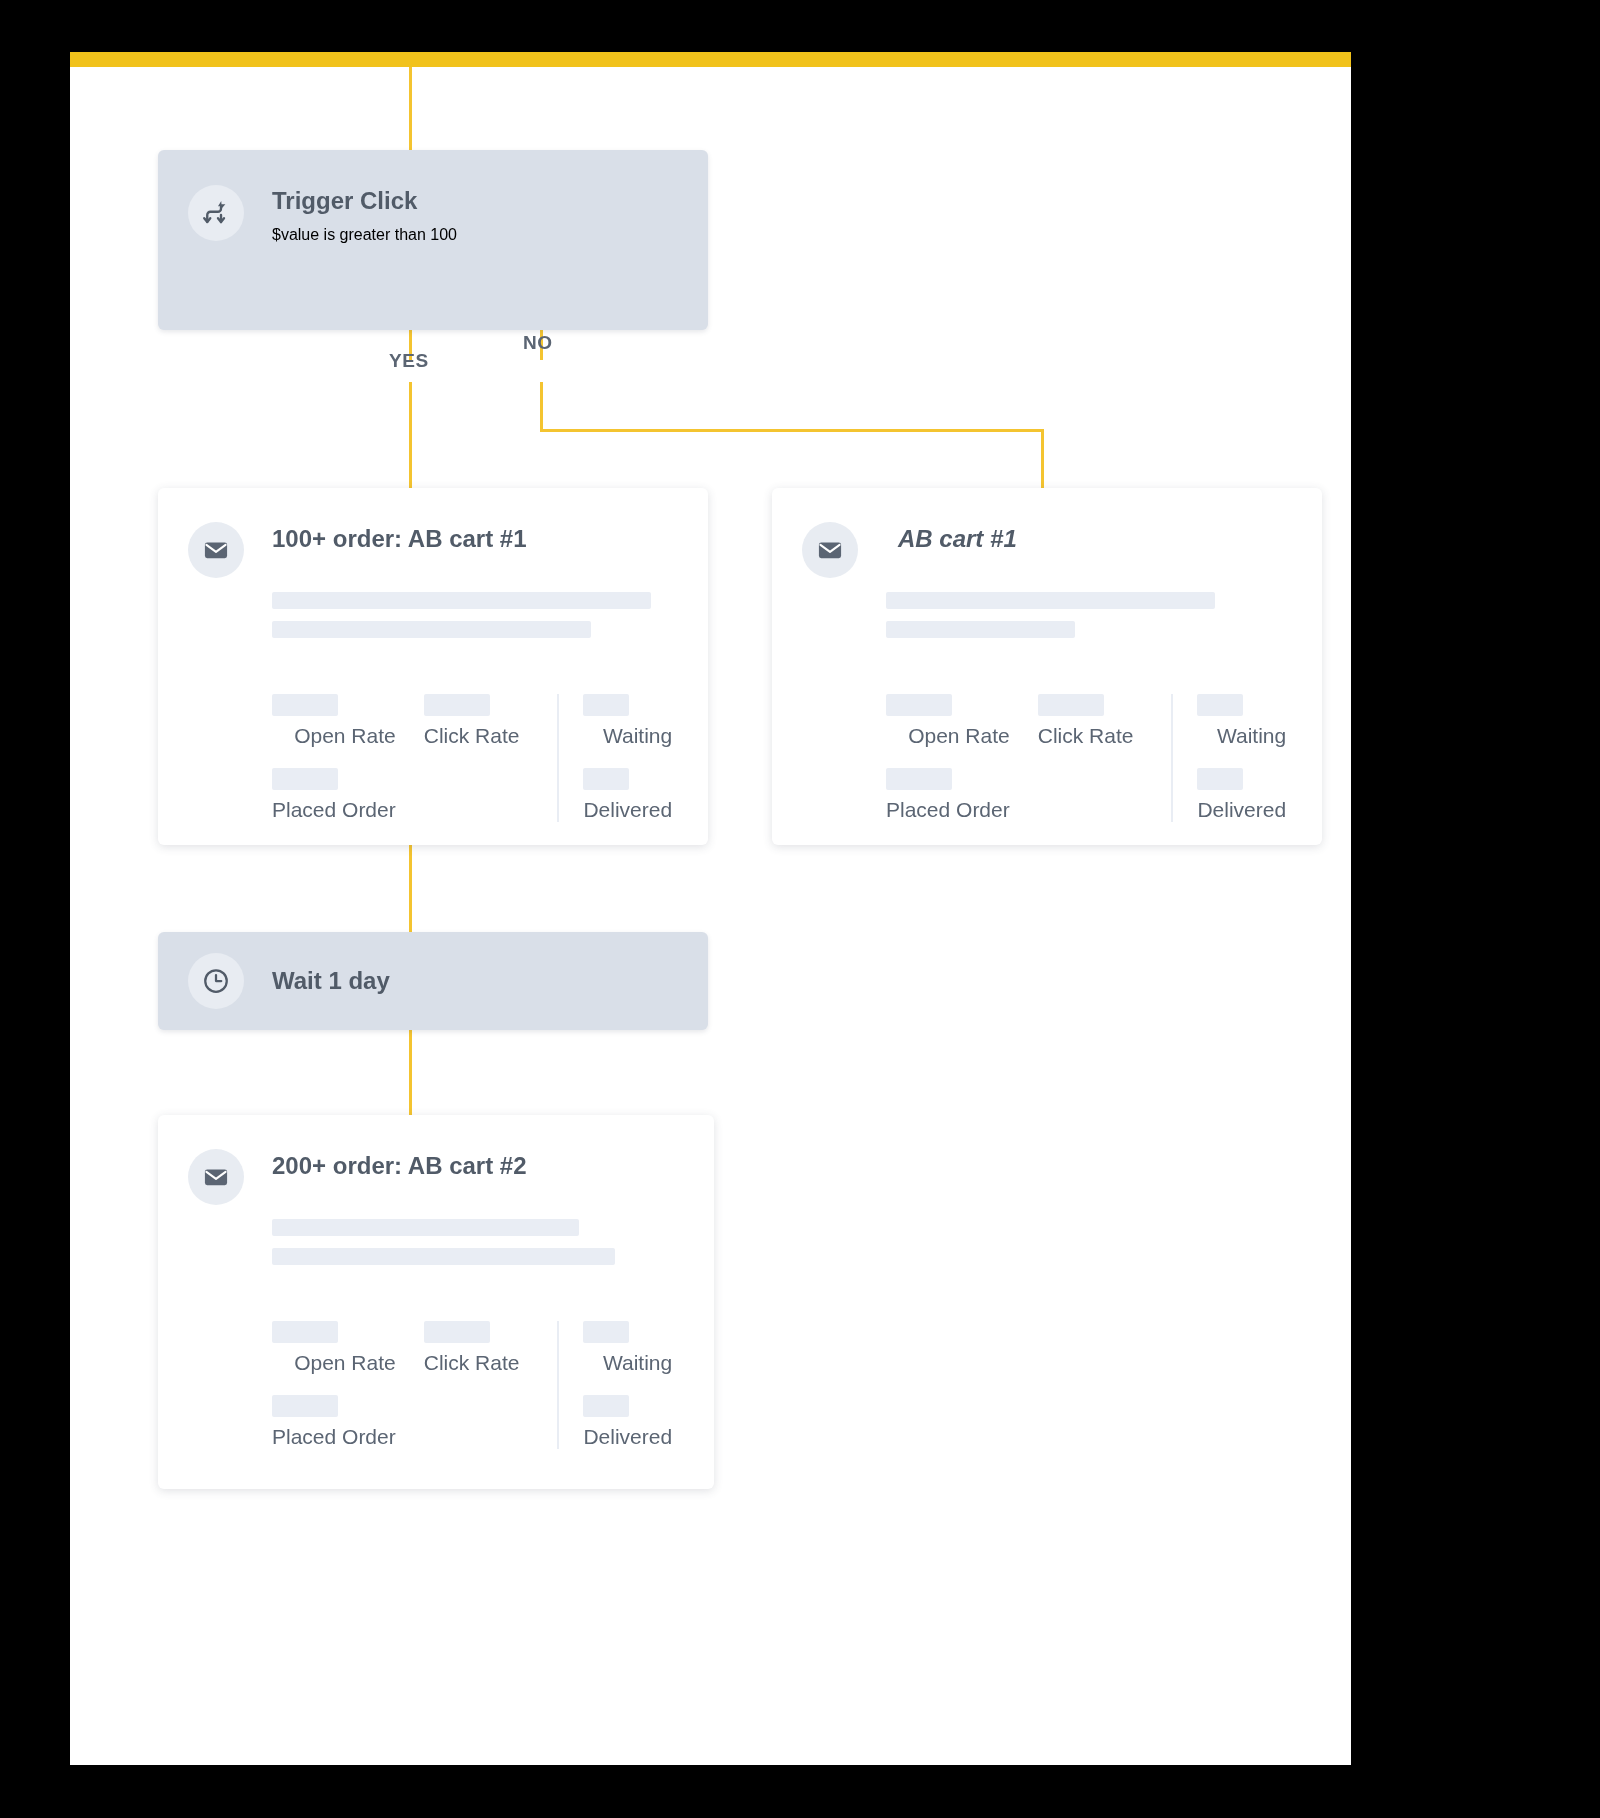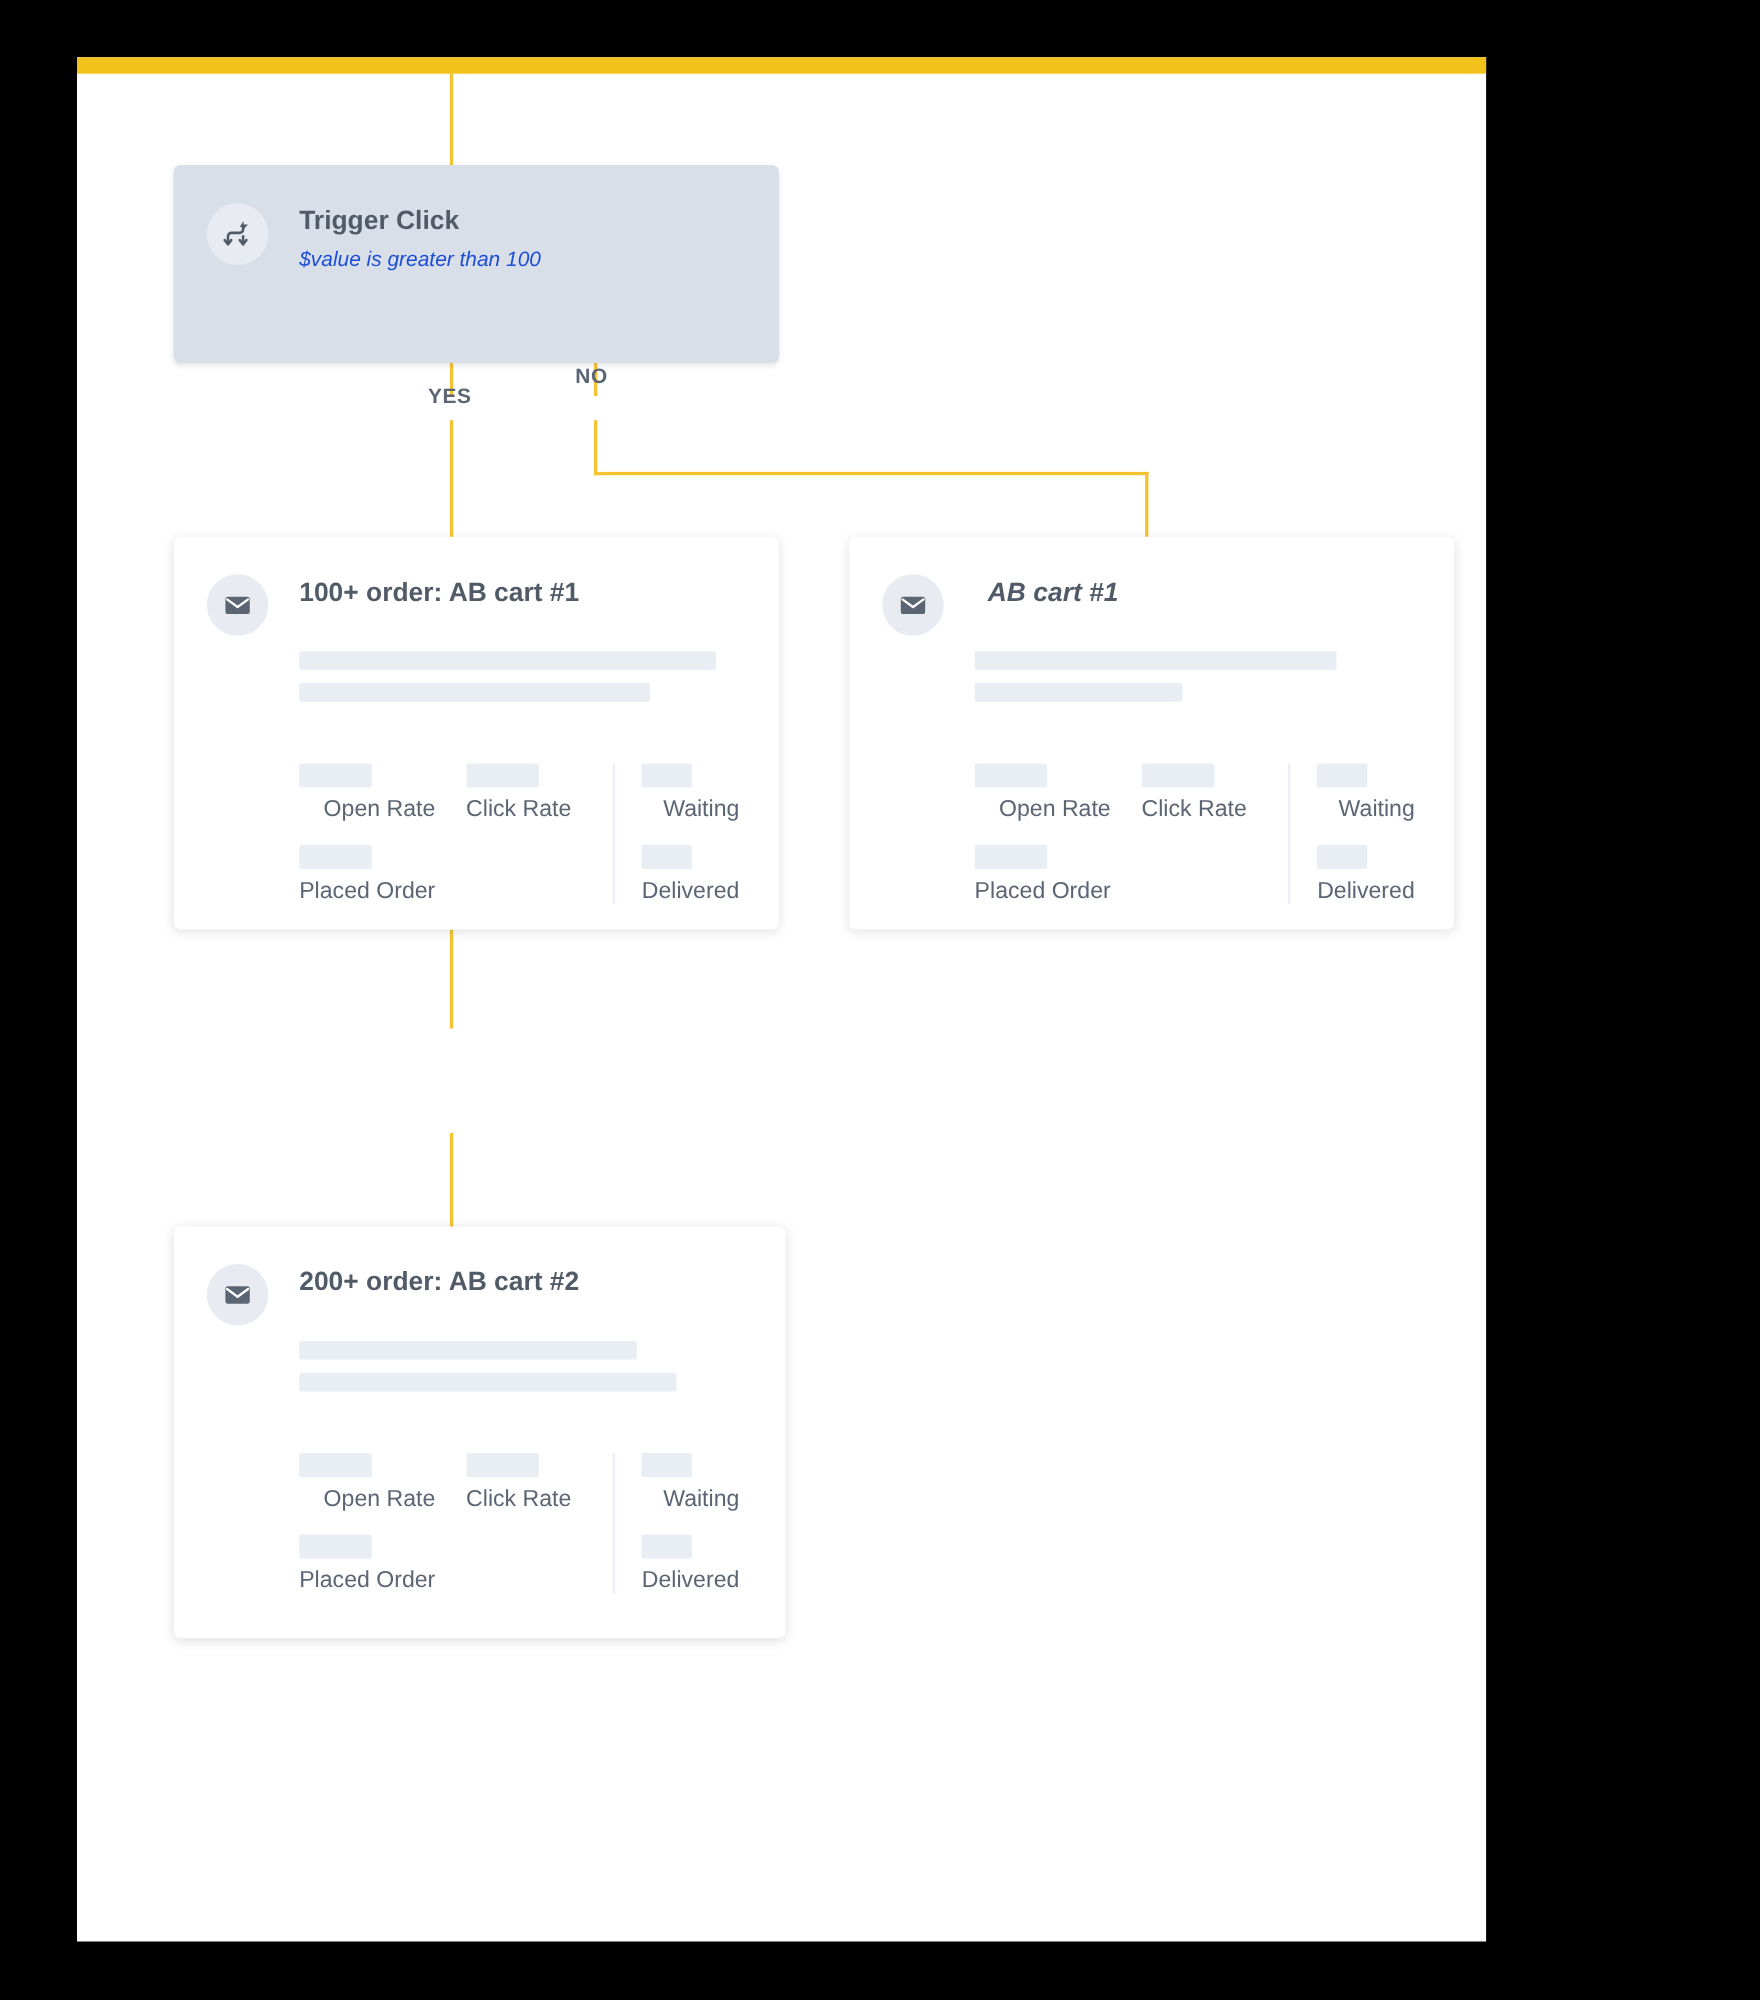--- a/index.html
+++ b/index.html
@@ -87,26 +87,25 @@
   .icon-circle svg { display: block; }
 
   .node-title {
     font-size: 24px;
     font-weight: bold;
     color: #515b68;
     line-height: 1.1;
     white-space: nowrap;
   }
   .node-sub {
-    font-size: 19px;
-    color: #1d4ed8;
+    font-size: 16px;
+    color: #000000;
     line-height: 1.35;
     margin-top: 10px;
     white-space: nowrap;
-    font-style: italic;
   }
 
   
   #node-trigger {
     left: 158px;
     top: 150px;
     width: 550px;
     height: 180px;
   }
   #node-trigger .node-head {
@@ -301,20 +300,33 @@
             <div class="stat-item">
               <div class="stat-chip" style="width:46px;"></div>
               <div class="stat-label">Delivered</div>
             </div>
           </div>
         </div>
       </div>
     </div>
   </div>
 
+  <div id="node-wait" class="node node-grey">
+    <div class="node-head">
+      <div class="icon-circle on-grey">
+        <svg width="30" height="30" viewBox="0 0 24 24" fill="none" stroke="#515b68" stroke-width="1.8" stroke-linecap="round" stroke-linejoin="round">
+          <circle cx="12" cy="12" r="8.6"></circle>
+          <path d="M12 7.2V12h4.2"></path>
+        </svg>
+      </div>
+      <div class="node-text">
+        <div class="node-title">Wait 1 day</div>
+      </div>
+    </div>
+  </div>
 
   <div id="card-c" class="node node-white email-card">
     <div class="node-head">
       <div class="icon-circle on-white">
         <svg width="28" height="28" viewBox="0 0 24 24">
           <rect x="2.5" y="5.5" width="19" height="13.5" rx="2" fill="#5b6573"></rect>
           <path d="M3.8 7.6 12 13.6l8.2-6" stroke="#ffffff" stroke-width="1.8" fill="none" stroke-linecap="round" stroke-linejoin="round"></path>
         </svg>
       </div>
       <div class="node-text" style="margin-left:28px; padding-top:4px;">

